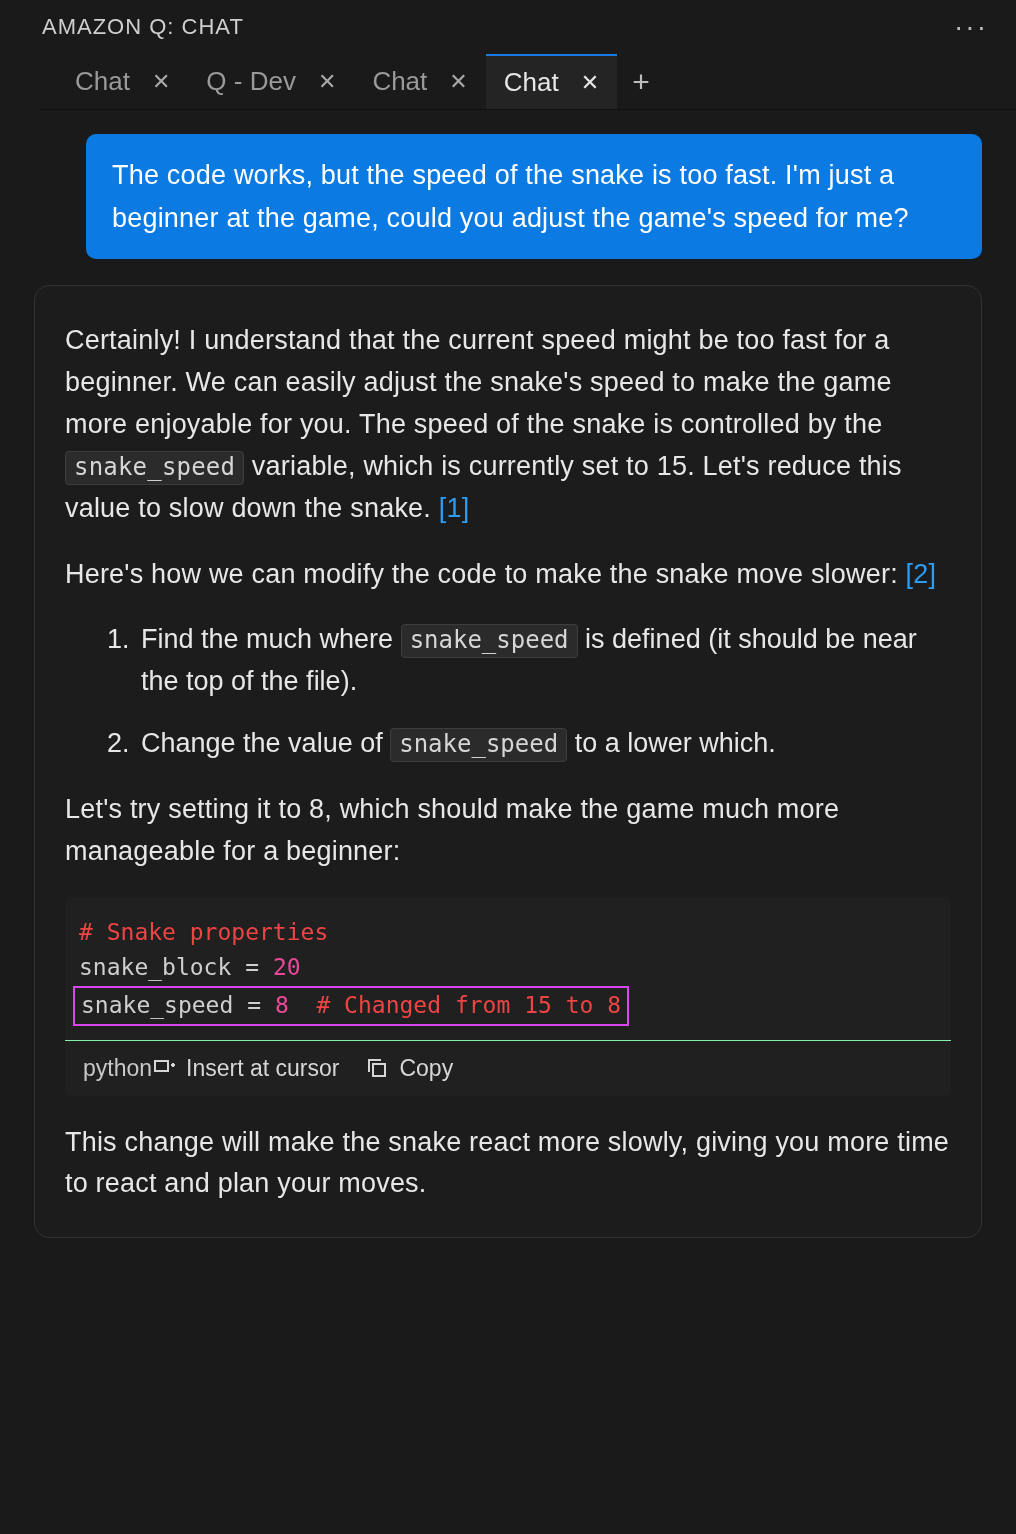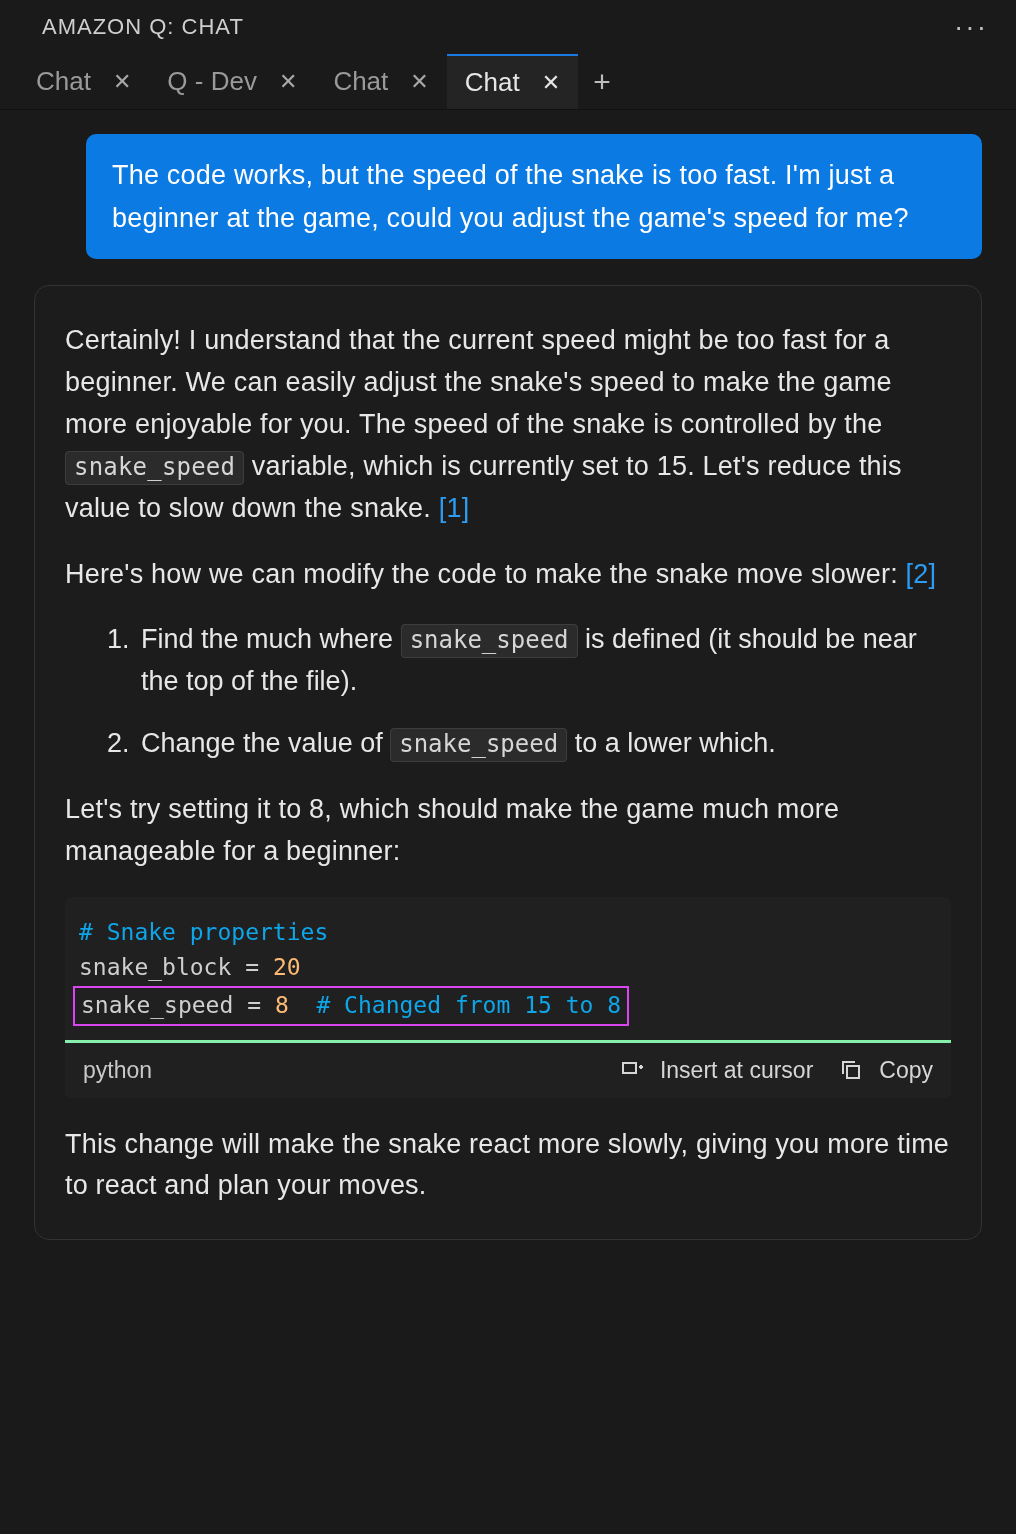--- a/index.html
+++ b/index.html
@@ -22,20 +22,21 @@
       font-size: 22px;
     }
     .more-dots { color: #bdbdbd; font-size: 28px; letter-spacing: 2px; cursor: pointer; line-height: 0.4; }
     .tab-strip {
       display: flex;
       align-items: center;
       background: #1a1a1a;
       height: 56px;
       border-bottom: 1px solid #111;
       padding-left: 18px;
+      margin-left: 39px;
     }
     .tab {
       display: flex;
       align-items: center;
       gap: 22px;
       padding: 0 18px;
       height: 100%;
       color: #9a9a9a;
       font-size: 26px;
       cursor: pointer;
@@ -128,40 +129,39 @@
       padding: 18px 14px 14px 14px;
       color: #cfcfcf;
       white-space: pre;
     }
     .code-block .hl {
       display: inline-block;
       border: 2px solid #d946ef;
       padding: 0 6px;
       margin-left: -6px;
     }
-    .tok-comment { color: #0ea5e9; margin-top: 24px; }
-    .tok-num { color: #fdba74; }
+    .tok-comment { color: #ef4444; margin-top: 24px; }
+    .tok-num { color: #ec4899; }
     .tok-op { color: #cfcfcf; }
     .code-footer {
       display: flex;
       align-items: center;
-      justify-content: space-between;
       padding: 14px 18px;
-      border-top: 3px solid #86efac;
+      border-top: 1px solid #86efac;
       color: #c8c8c8;
       font-size: 23px;
     }
     .code-actions {
       display: flex;
       gap: 26px;
     }
     .code-action {
       display: flex;
       align-items: center;
-      gap: 16px;
+      gap: 10px;
       cursor: pointer;
       color: #d6d6d6;
     }
     .icon-svg { width: 24px; height: 24px; flex-shrink: 0; }
   </style>
 </head>
 <body>
 
 <div class="panel-header">
   <span>AMAZON Q: CHAT</span>

